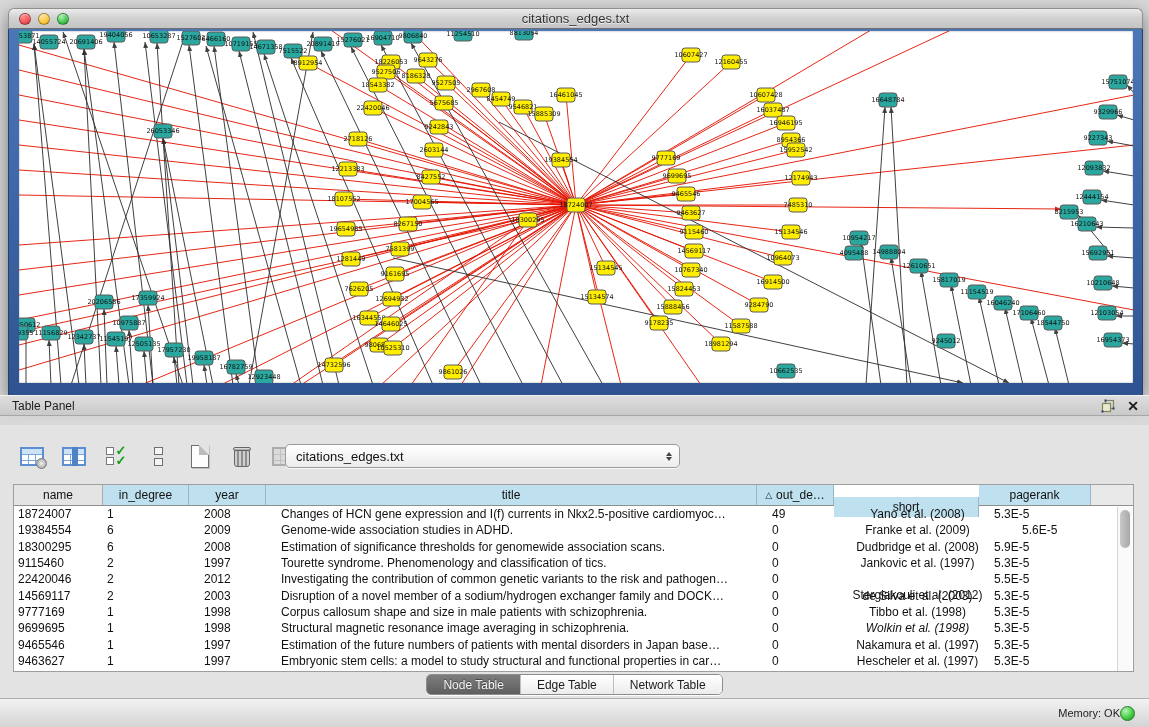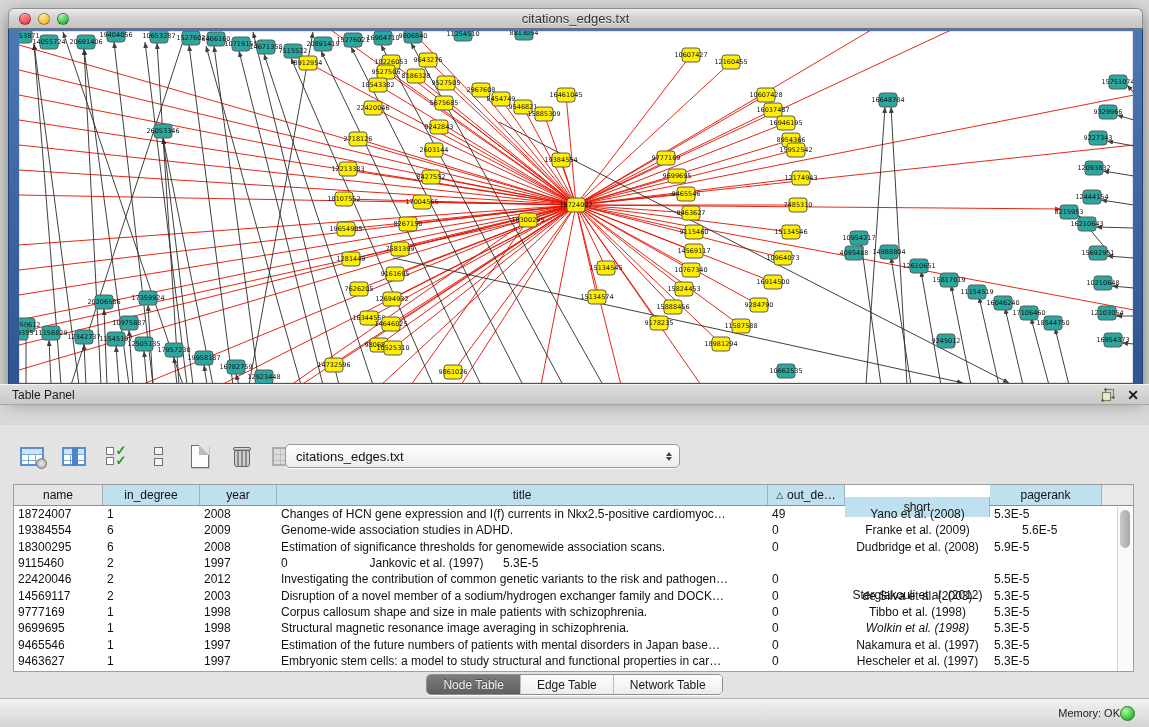--- a/index.html
+++ b/index.html
@@ -25,21 +25,21 @@
   .canvas-wrap { position:absolute; left:10px; top:2px; width:1114px; height:352px;
     background:#ffffff; box-shadow:inset 0 0 2px rgba(0,0,0,.4); }
   .canvas-wrap svg { display:block; }
 
   
   .divider { position:absolute; left:0; top:395px; width:1149px; height:9px; background:#e2e2e2; }
   .grip { position:absolute; left:569px; top:2px; width:11px; height:6px;
     background:repeating-linear-gradient(135deg,#9a9a9a 0 1px,transparent 1px 3px); }
 
   
-  .panel-titlebar { position:absolute; left:0; top:384px; width:1149px; height:21px;
+  .panel-titlebar { position:absolute; left:0; top:395px; width:1149px; height:21px;
     background:linear-gradient(#dedede,#c9c9c9); border-top:1px solid #f2f2f2; border-bottom:1px solid #a6a6a6;
     display:flex; align-items:center; }
   .panel-title { margin-left:12px; font-size:12px; color:#1c1c1c; }
   .panel-titlebar-btns { position:absolute; right:10px; top:3px; display:flex; gap:12px; align-items:center; }
   .float-btn svg { display:block; }
   .close-btn { font-size:14px; font-weight:bold; color:#1a1a1a; line-height:14px; cursor:default; }
 
   .panel-body { position:absolute; left:0; top:425px; width:1149px; height:273px; background:#e3e3e3; }
 
   .toolbar { position:absolute; left:18px; top:14px; height:34px; display:flex; align-items:center; gap:14px; }
@@ -839,21 +839,21 @@
         <i class="up"></i>
         <i class="dn"></i>
       </span>
   </div>
 
   <div class="dtable">
     <div class="thead" id="thead">
         <div class="th first" style="width: 89px;">
           <span>name</span>
         </div>
-        <div class="th" style="width: 97px;">
+        <div class="th" style="width: 86px;">
           <span>in_degree</span>
         </div>
         <div class="th" style="width: 77px;">
           <span>year</span>
         </div>
         <div class="th" style="width: 491px;">
           <span>title</span>
         </div>
         <div class="th" style="width: 77px;">
           <span class="sort-tri">△</span>
@@ -892,20 +892,21 @@
           <div class="td" style="width: 77px;">2008</div>
           <div class="td" style="width: 491px;">Estimation of significance thresholds for genomewide association scans.</div>
           <div class="td" style="width: 77px;">0</div>
           <div class="td center" style="width: 145px;">Dudbridge et al. (2008)</div>
           <div class="td" style="width: 112px;">5.9E-5</div>
         </div>
         <div class="tr">
           <div class="td" style="width: 89px;">9115460</div>
           <div class="td" style="width: 97px;">2</div>
           <div class="td" style="width: 77px;">1997</div>
+          <div class="td" style="width: 491px;">Tourette syndrome. Phenomenology and classification of tics.</div>
           <div class="td" style="width: 77px;">0</div>
           <div class="td center" style="width: 145px;">Jankovic et al. (1997)</div>
           <div class="td" style="width: 112px;">5.3E-5</div>
         </div>
         <div class="tr">
           <div class="td" style="width: 89px;">22420046</div>
           <div class="td" style="width: 97px;">2</div>
           <div class="td" style="width: 77px;">2012</div>
           <div class="td" style="width: 491px;">Investigating the contribution of common genetic variants to the risk and pathogen…</div>
           <div class="td" style="width: 77px;">0</div>

